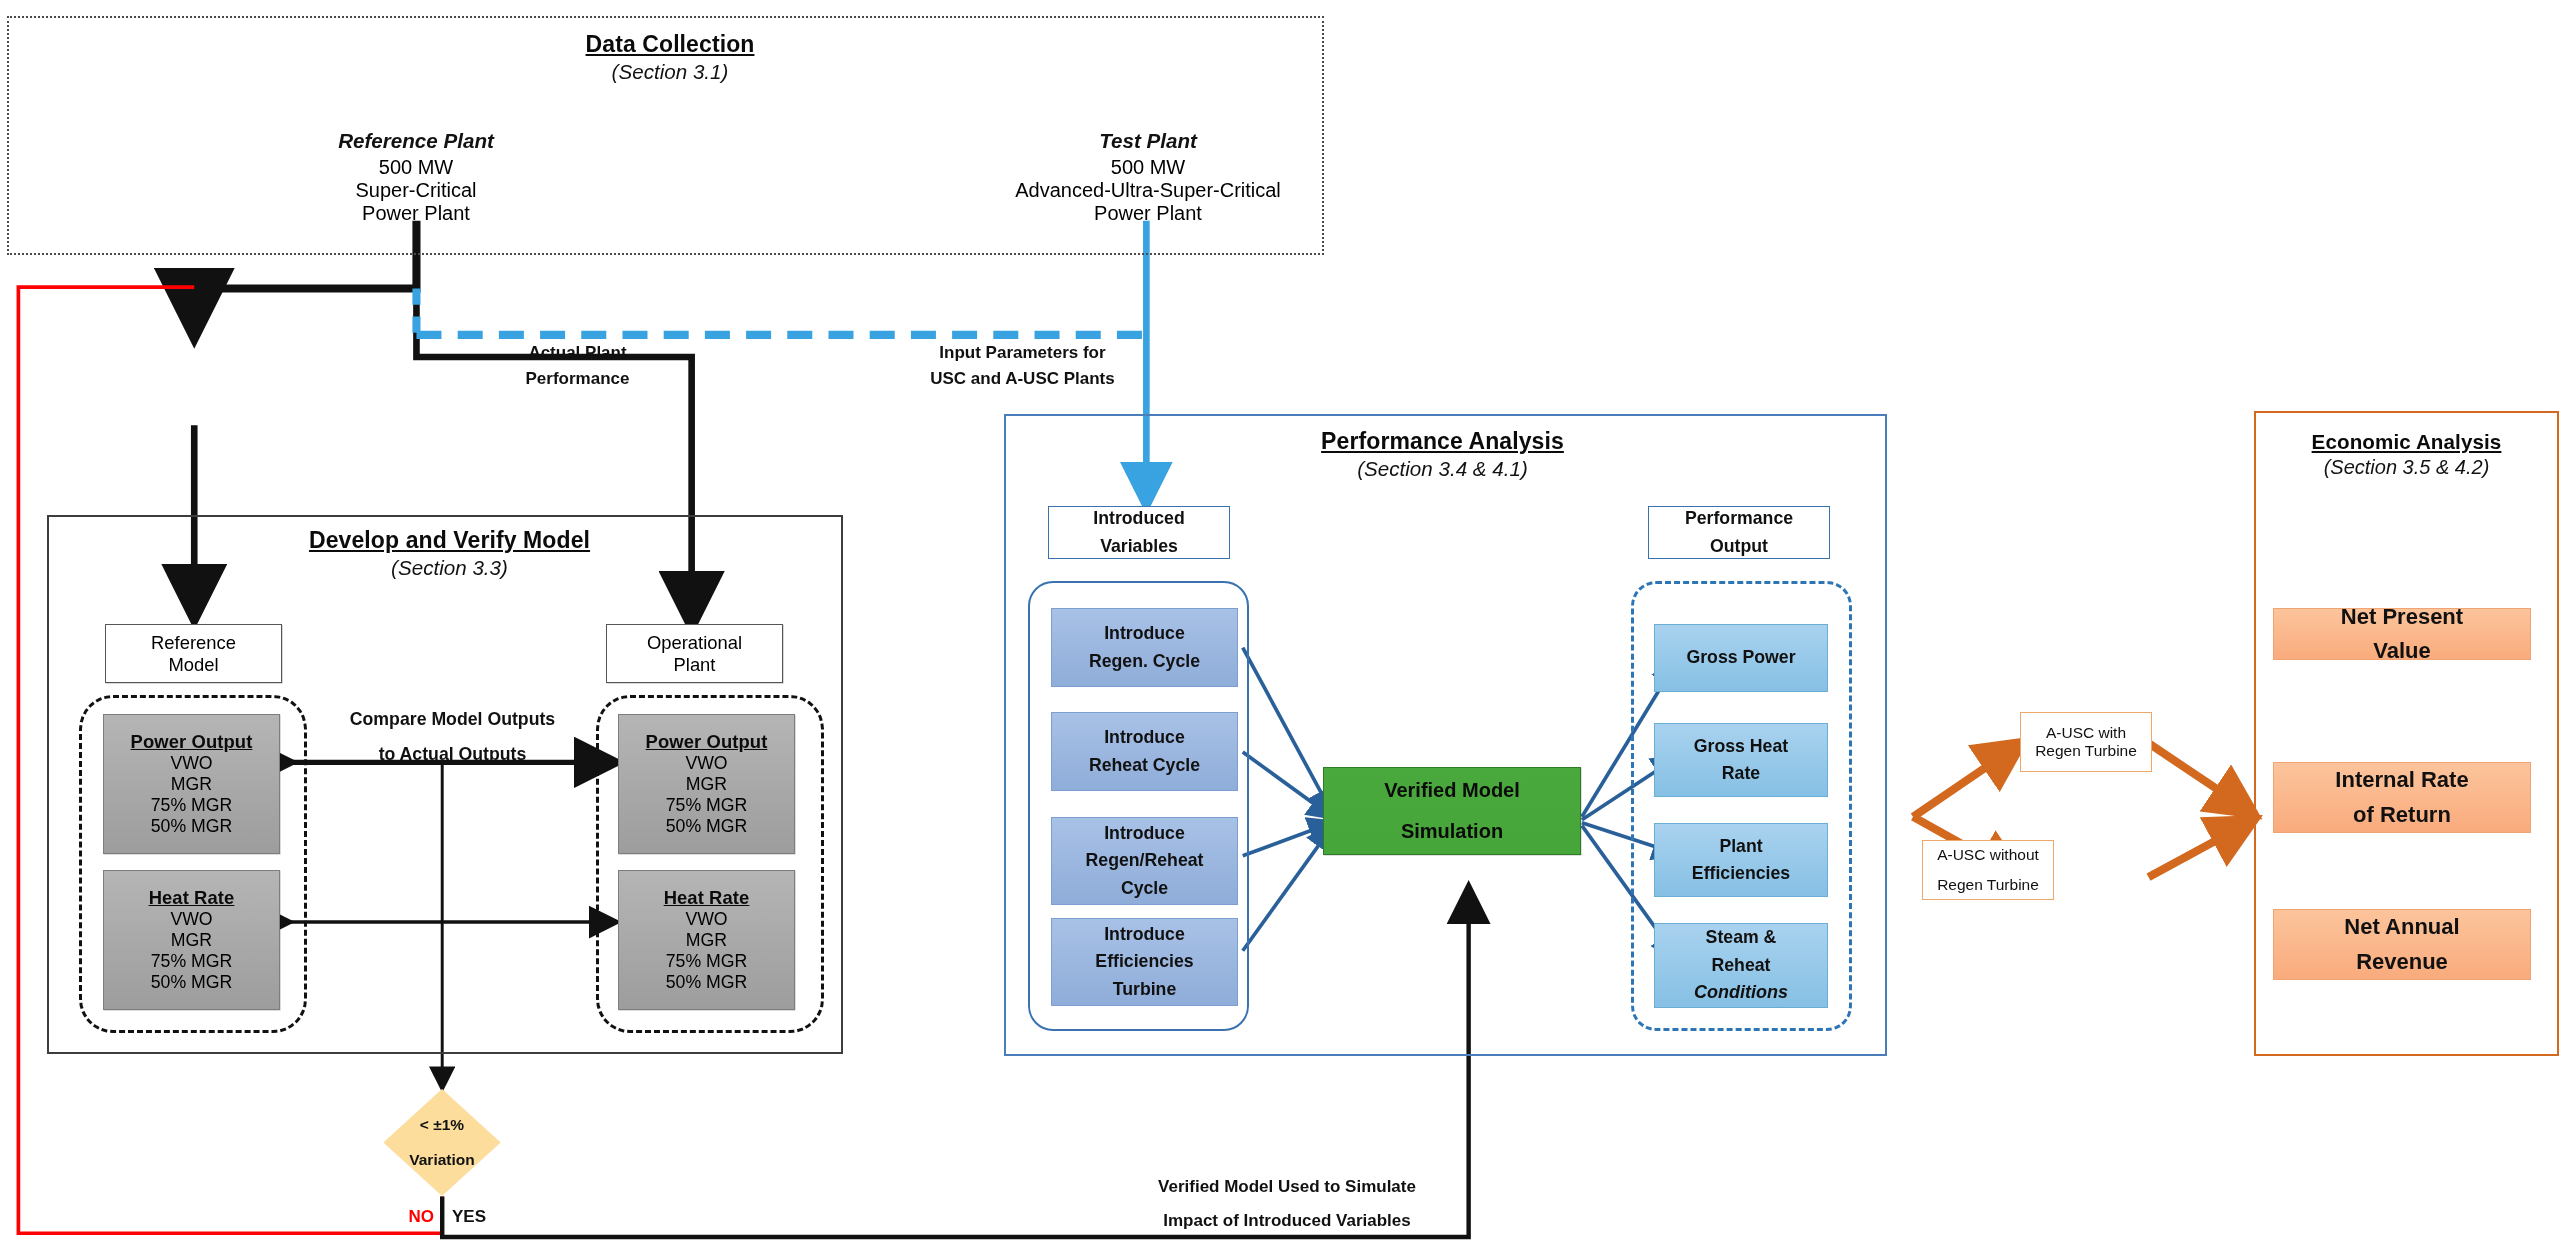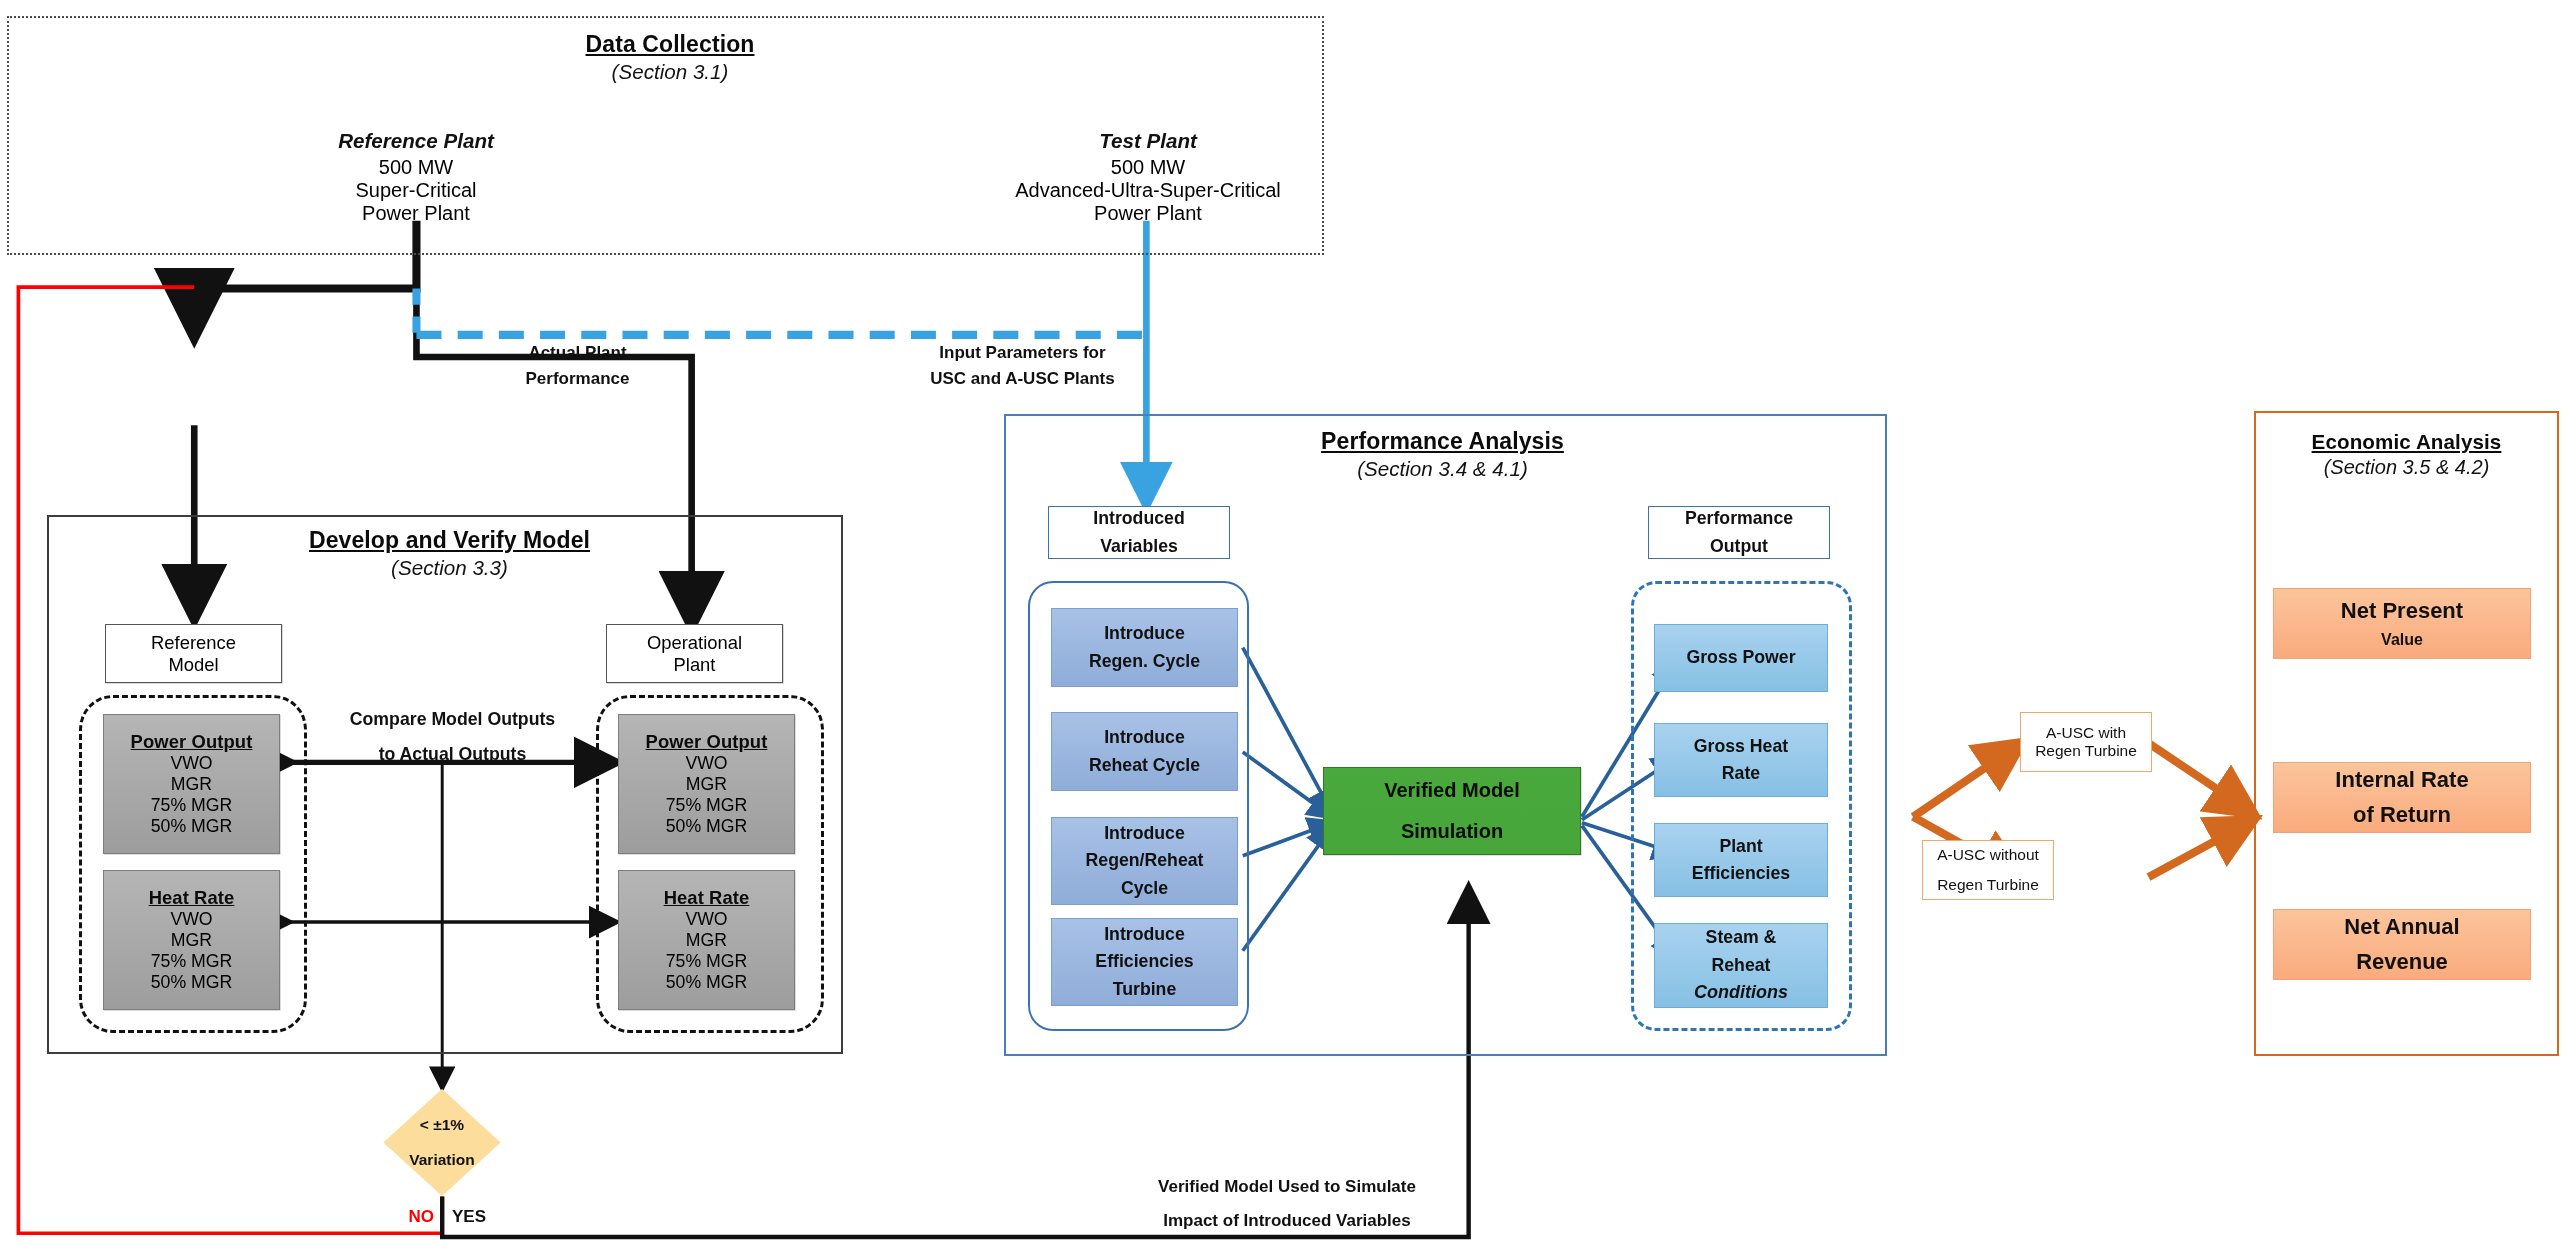--- a/index.html
+++ b/index.html
@@ -299,23 +299,23 @@
     <div style="font-size:15.5px;color:#111;">Regen Turbine</div>
   </div>
 
   <div class="abs frame-orange" style="left:2254px;top:411px;width:305px;height:645px;"></div>
 
   <div class="abs ctr col" style="left:2261px;top:425px;width:291px;height:59px;">
     <div class="ttl" style="font-size:20.6px;">Economic Analysis</div>
     <div class="sub" style="font-size:20px;margin-top:2.9px;">(Section 3.5 &amp; 4.2)</div>
   </div>
 
-  <div class="abs box-orange ctr col" style="left:2273px;top:588px;width:258px;height:71px;">
+  <div class="abs box-orange ctr col" style="left:2273px;top:608px;width:258px;height:52px;">
     <div class="lbl" style="font-size:22px;">Net Present</div>
-    <div class="lbl" style="font-size:16px;">Value</div>
+    <div class="lbl" style="font-size:22px;">Value</div>
   </div>
   <div class="abs box-orange ctr col" style="left:2273px;top:762px;width:258px;height:71px;">
     <div class="lbl" style="font-size:22px;">Internal Rate</div>
     <div class="lbl" style="font-size:22px;">of Return</div>
   </div>
   <div class="abs box-orange ctr col" style="left:2273px;top:909px;width:258px;height:71px;">
     <div class="lbl" style="font-size:22px;">Net Annual</div>
     <div class="lbl" style="font-size:22px;">Revenue</div>
   </div>
 

